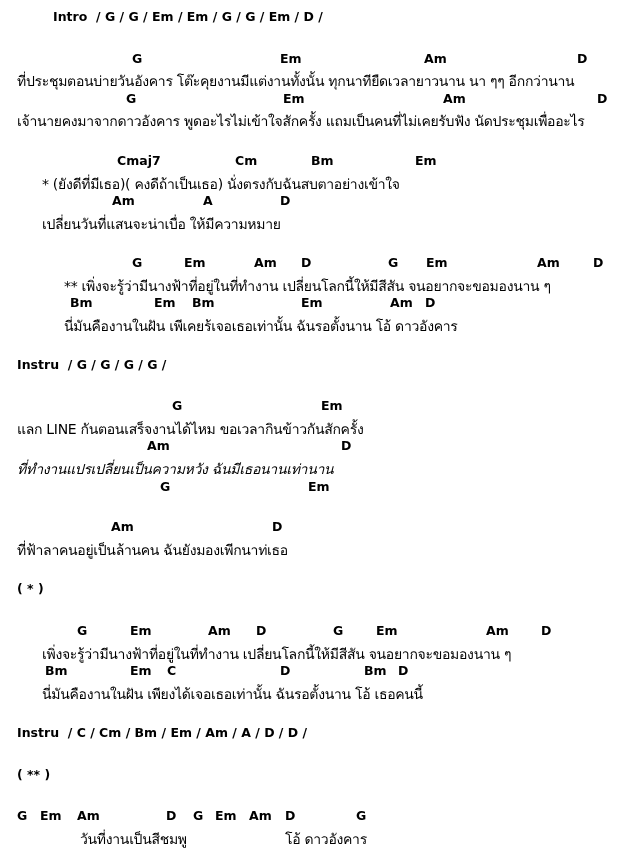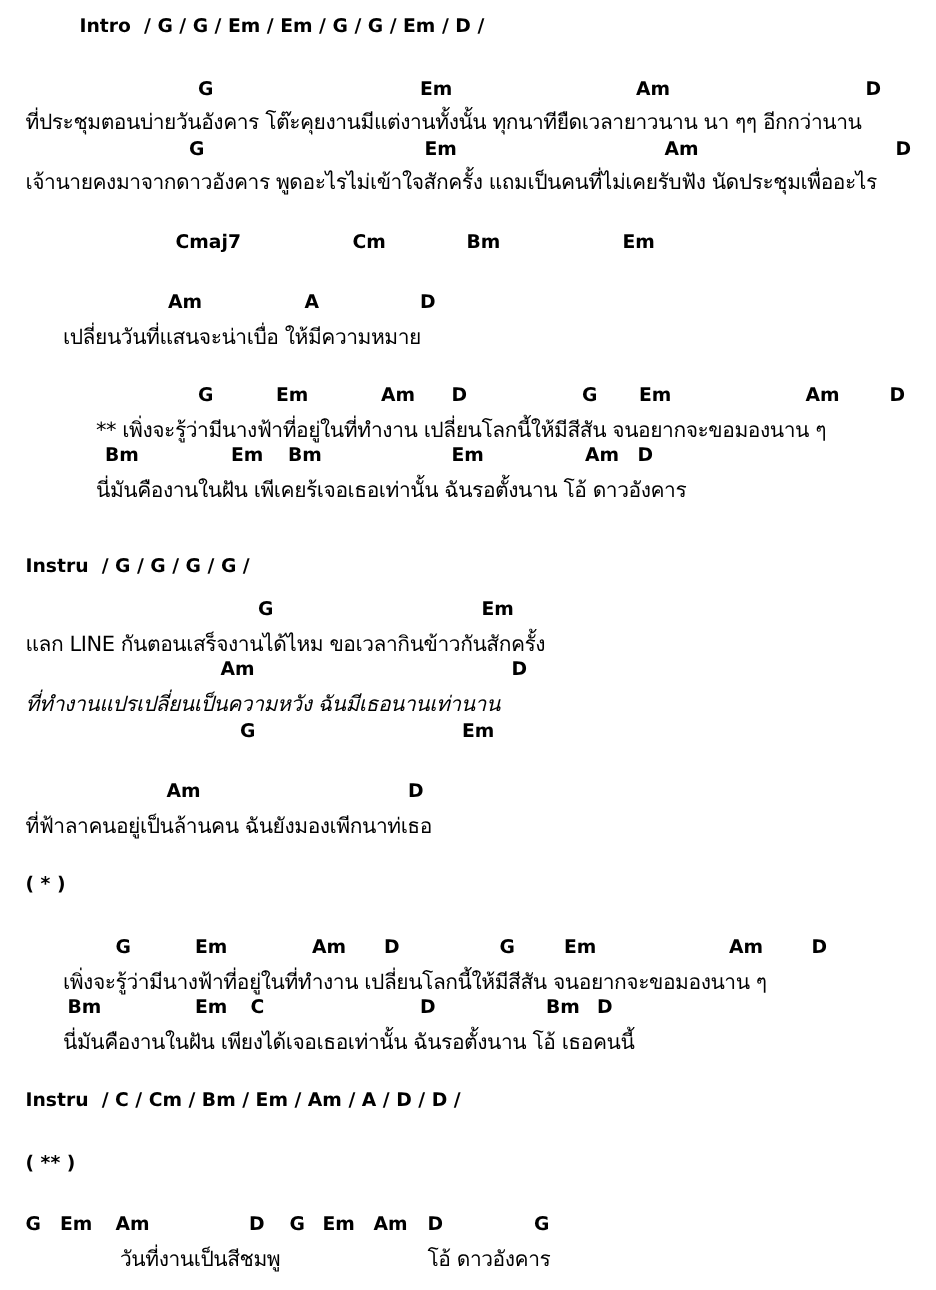--- a/index.html
+++ b/index.html
@@ -34,20 +34,21 @@
       <span class="chord" style="left: 597px; top: 0px;">D</span>
     </div>
   <div class="ln lyr" style="left:17px; top:110px;">เจ้านายคงมาจากดาวอังคาร พูดอะไรไม่เข้าใจสักครั้ง แถมเป็นคนที่ไม่เคยรับฟัง นัดประชุมเพื่ออะไร</div>
 
   <div class="ln" style="left:0; top:153px; width:624px; height:16px;">
       <span class="chord" style="left: 117px; top: 0px;">Cmaj7</span>
       <span class="chord" style="left: 235px; top: 0px;">Cm</span>
       <span class="chord" style="left: 311px; top: 0px;">Bm</span>
       <span class="chord" style="left: 415px; top: 0px;">Em</span>
     </div>
+  <div class="ln lyr" style="left:42px; top:173px;">* (ยังดีที่มีเธอ)( คงดีถ้าเป็นเธอ) นั่งตรงกับฉันสบตาอย่างเข้าใจ</div>
   <div class="ln" style="left:0; top:193px; width:624px; height:16px;">
       <span class="chord" style="left: 112px; top: 0px;">Am</span>
       <span class="chord" style="left: 203px; top: 0px;">A</span>
       <span class="chord" style="left: 280px; top: 0px;">D</span>
     </div>
   <div class="ln lyr" style="left:42px; top:213px;">เปลี่ยนวันที่แสนจะน่าเบื่อ   ให้มีความหมาย</div>
 
   <div class="ln" style="left:0; top:255px; width:624px; height:16px;">
       <span class="chord" style="left: 132px; top: 0px;">G</span>
       <span class="chord" style="left: 184px; top: 0px;">Em</span>
@@ -62,21 +63,21 @@
   <div class="ln" style="left:0; top:295px; width:624px; height:16px;">
       <span class="chord" style="left: 70px; top: 0px;">Bm</span>
       <span class="chord" style="left: 154px; top: 0px;">Em</span>
       <span class="chord" style="left: 192px; top: 0px;">Bm</span>
       <span class="chord" style="left: 301px; top: 0px;">Em</span>
       <span class="chord" style="left: 390px; top: 0px;">Am</span>
       <span class="chord" style="left: 425px; top: 0px;">D</span>
     </div>
   <div class="ln lyr" style="left:64px; top:315px;">นี่มันคืองานในฝัน   เพีเคยร้เจอเธอเท่านั้น ฉันรอตั้งนาน   โอ้ ดาวอังคาร</div>
 
-  <div class="ln hdr" style="left:17px; top:357px;margin-top:12px;">
+  <div class="ln hdr" style="left:17px; top:357px;">
     <span>Instru</span>&nbsp;&nbsp;<span>/ G / G / G / G /</span>
   </div>
 
   <div class="ln" style="left:0; top:398px; width:624px; height:16px;">
       <span class="chord" style="left: 172px; top: 0px;">G</span>
       <span class="chord" style="left: 321px; top: 0px;">Em</span>
     </div>
   <div class="ln lyr" style="left:17px; top:418px;">แลก LINE กันตอนเสร็จงานได้ไหม ขอเวลากินข้าวกันสักครั้ง</div>
   <div class="ln" style="left:0; top:438px; width:624px; height:16px;">
       <span class="chord" style="left: 147px; top: 0px;">Am</span>

